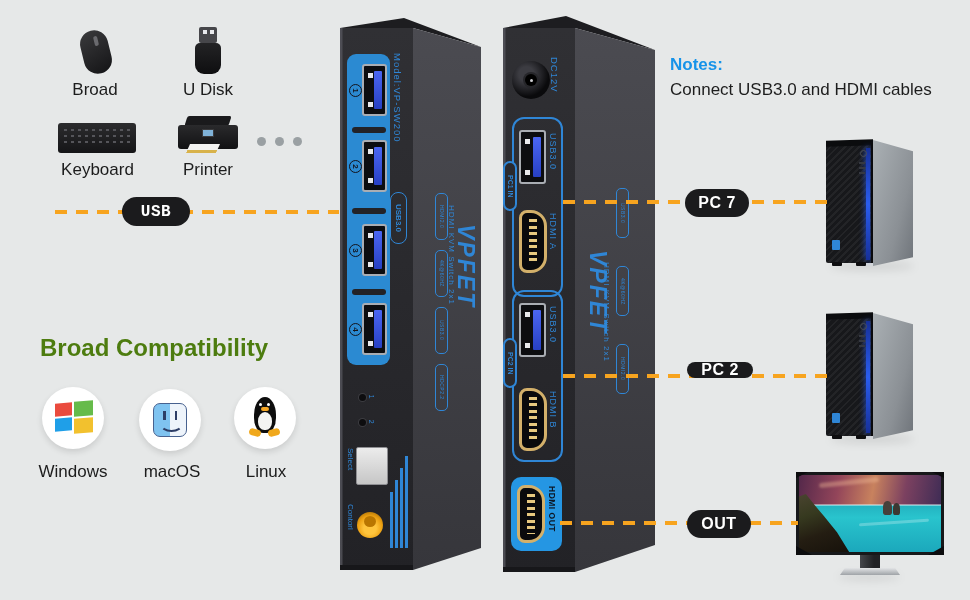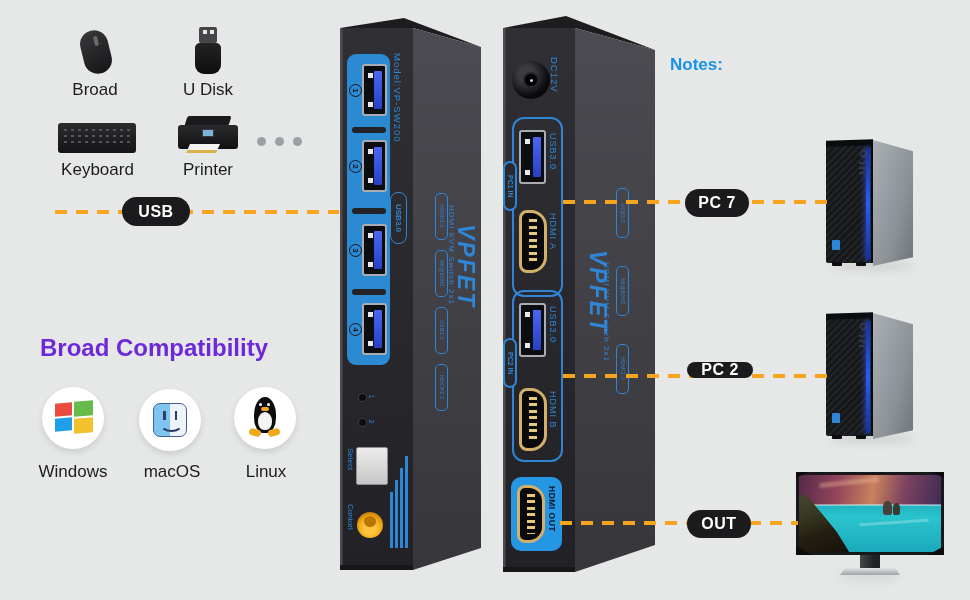--- a/index.html
+++ b/index.html
@@ -64,23 +64,23 @@
   </div>
   <div class="abs lbl" style="left:168px;top:160px;width:80px;">Printer</div>
 
   <div class="abs" style="left:257px;top:137px;width:50px;height:10px;">
     <div style="position:absolute;left:0;width:9px;height:9px;border-radius:50%;background:#9aa0a3;"></div>
     <div style="position:absolute;left:18px;width:9px;height:9px;border-radius:50%;background:#9aa0a3;"></div>
     <div style="position:absolute;left:36px;width:9px;height:9px;border-radius:50%;background:#9aa0a3;"></div>
   </div>
 
   <div class="dash" style="left:55px;top:210px;width:284px;"></div>
-  <div class="pill" style="left:122px;top:197px;width:68px;height:29px;">USB</div>
-
-  <div class="abs" style="left:40px;top:334px;font-size:24px;font-weight:800;color:#6d28d9;">Broad Compatibility</div>
+  <div class="pill" style="left:122px;top:197px;width:68px;height:29px;font-family:Liberation Mono, monospace;">USB</div>
+
+  <div class="abs" style="left:40px;top:334px;font-size:24px;font-weight:800;color:#4d7c0f;">Broad Compatibility</div>
 
   <div class="oscircle" style="left:42px;top:387px;">
     <div style="position:absolute;left:13px;top:14px;width:38px;height:34px;">
       <div style="position:absolute;left:0;top:2px;width:17px;height:13px;background:#ea4b3e;transform:skewY(-5deg);"></div>
       <div style="position:absolute;left:19px;top:0;width:19px;height:15px;background:#66bb4a;transform:skewY(-5deg);"></div>
       <div style="position:absolute;left:0;top:17px;width:17px;height:13px;background:#1f9fe8;transform:skewY(-5deg);"></div>
       <div style="position:absolute;left:19px;top:17px;width:19px;height:15px;background:#f2c12e;transform:skewY(-5deg);"></div>
     </div>
   </div>
   <div class="abs lbl" style="left:33px;top:462px;width:80px;">Windows</div>
@@ -250,20 +250,21 @@
       <span>4K@60HZ</span>
     </div>
   <div class="badge" style="left:616px;top:344px;width:11px;height:48px;">
       <span>HDMI2.0</span>
     </div>
   <div class="abs vt blue" style="left:602px;top:262px;height:160px;font-size:8px;letter-spacing:1px;">HDMI KVM Switch 2x1</div>
   <div class="abs vt blue" style="left:584px;top:250px;height:135px;font-size:23px;font-weight:bold;font-style:italic;letter-spacing:2px;">VPFET</div>
 
   <div class="abs" style="left:670px;top:55px;width:290px;">
     <div style="font-size:17px;font-weight:bold;color:#1693e9;margin-bottom:3px;">Notes:</div>
+    <div style="font-size:17px;color:#1d1d1d;line-height:23px;">Connect USB3.0 and HDMI cables</div>
   </div>
 
   <div class="dash" style="left:563px;top:200px;width:265px;"></div>
   <div class="pill" style="left:685px;top:189px;width:64px;height:28px;">PC 7</div>
 
   <div class="dash" style="left:563px;top:374px;width:265px;"></div>
   <div class="pill" style="left:687px;top:362px;width:66px;height:16px;">PC 2</div>
 
   <div class="dash" style="left:560px;top:521px;width:238px;"></div>
   <div class="pill" style="left:687px;top:510px;width:64px;height:28px;">OUT</div>

